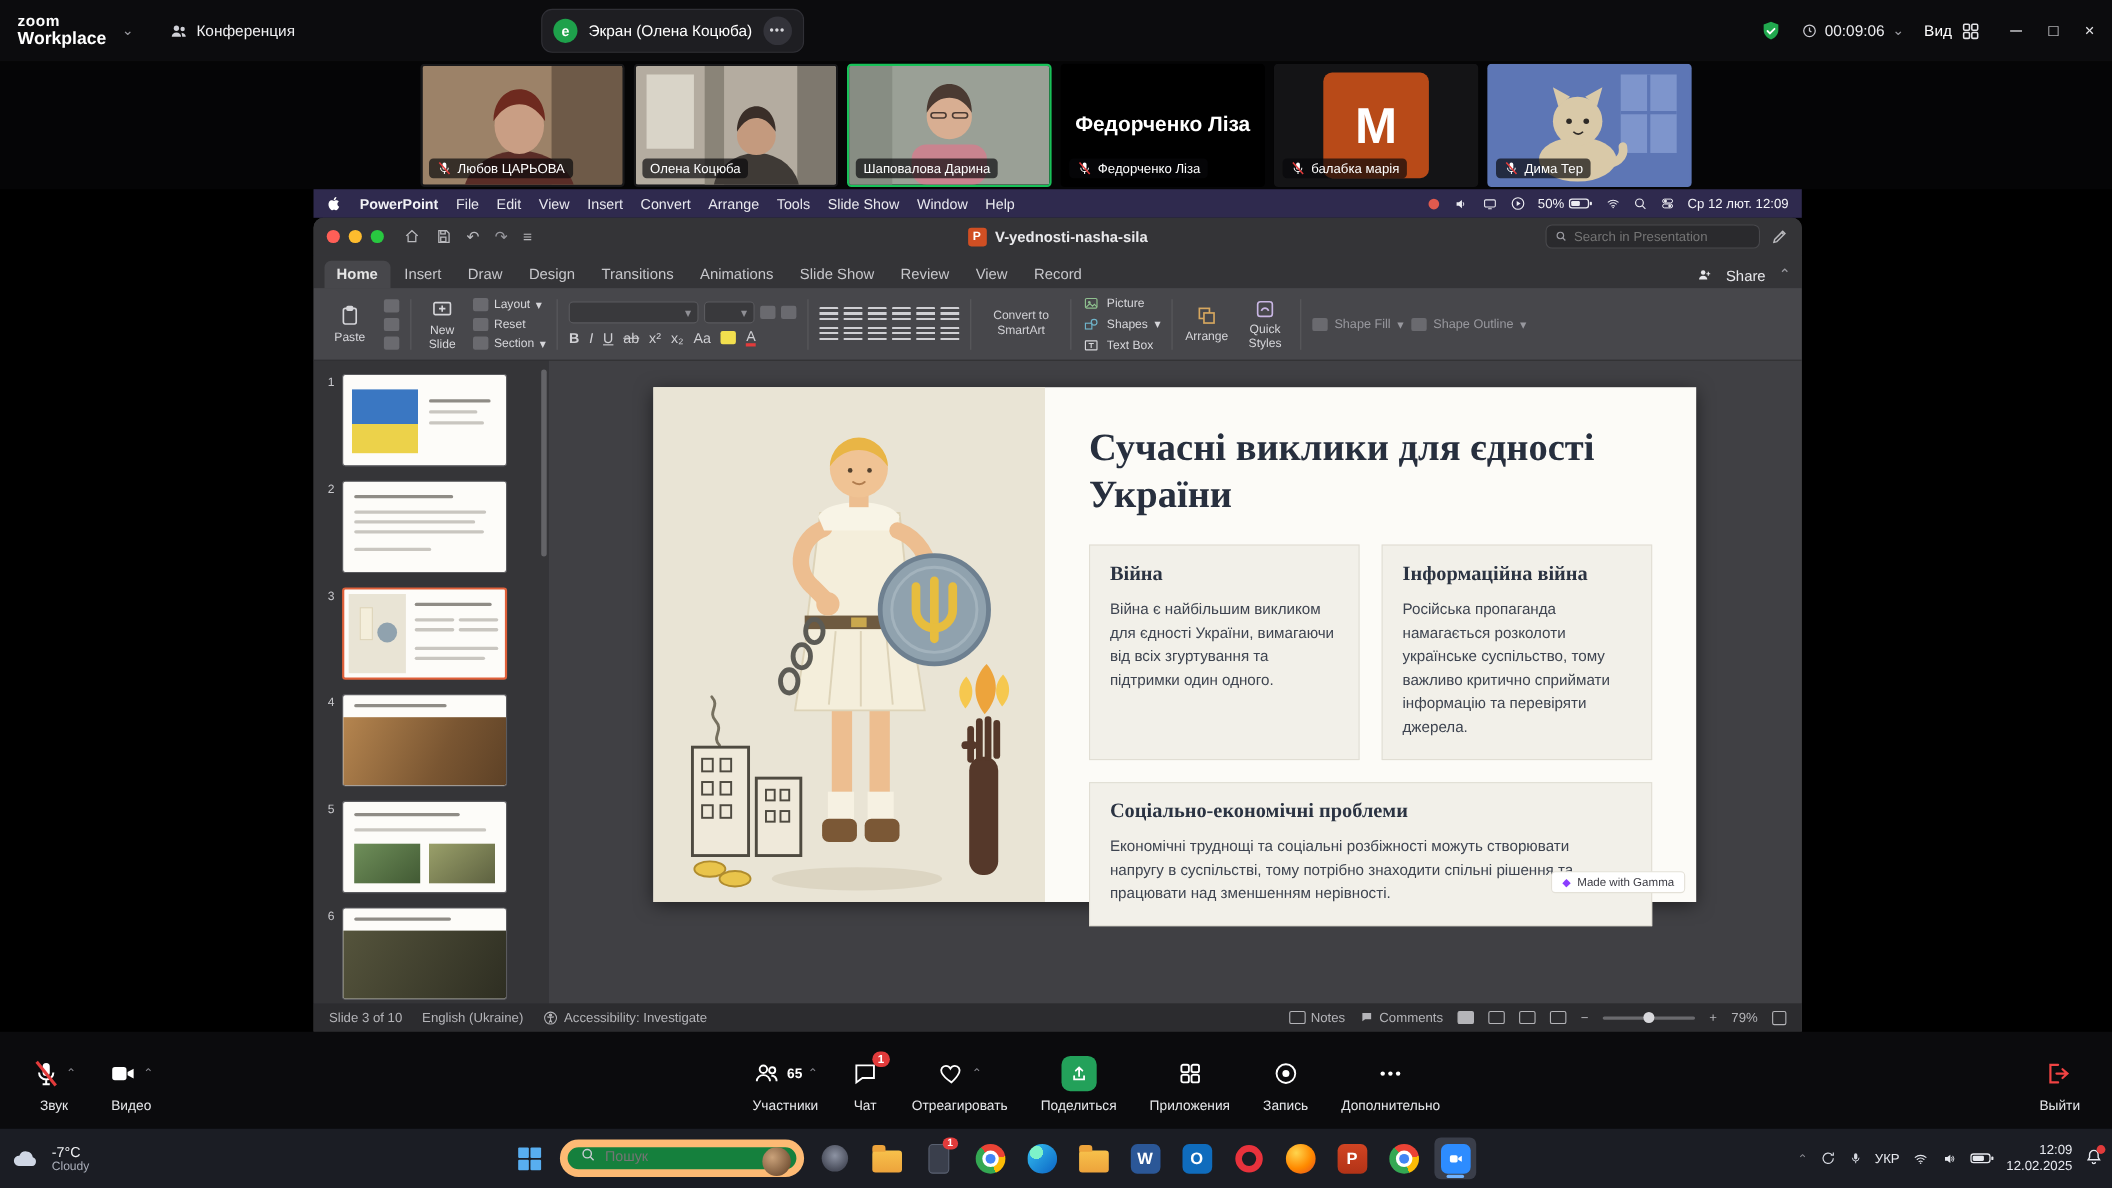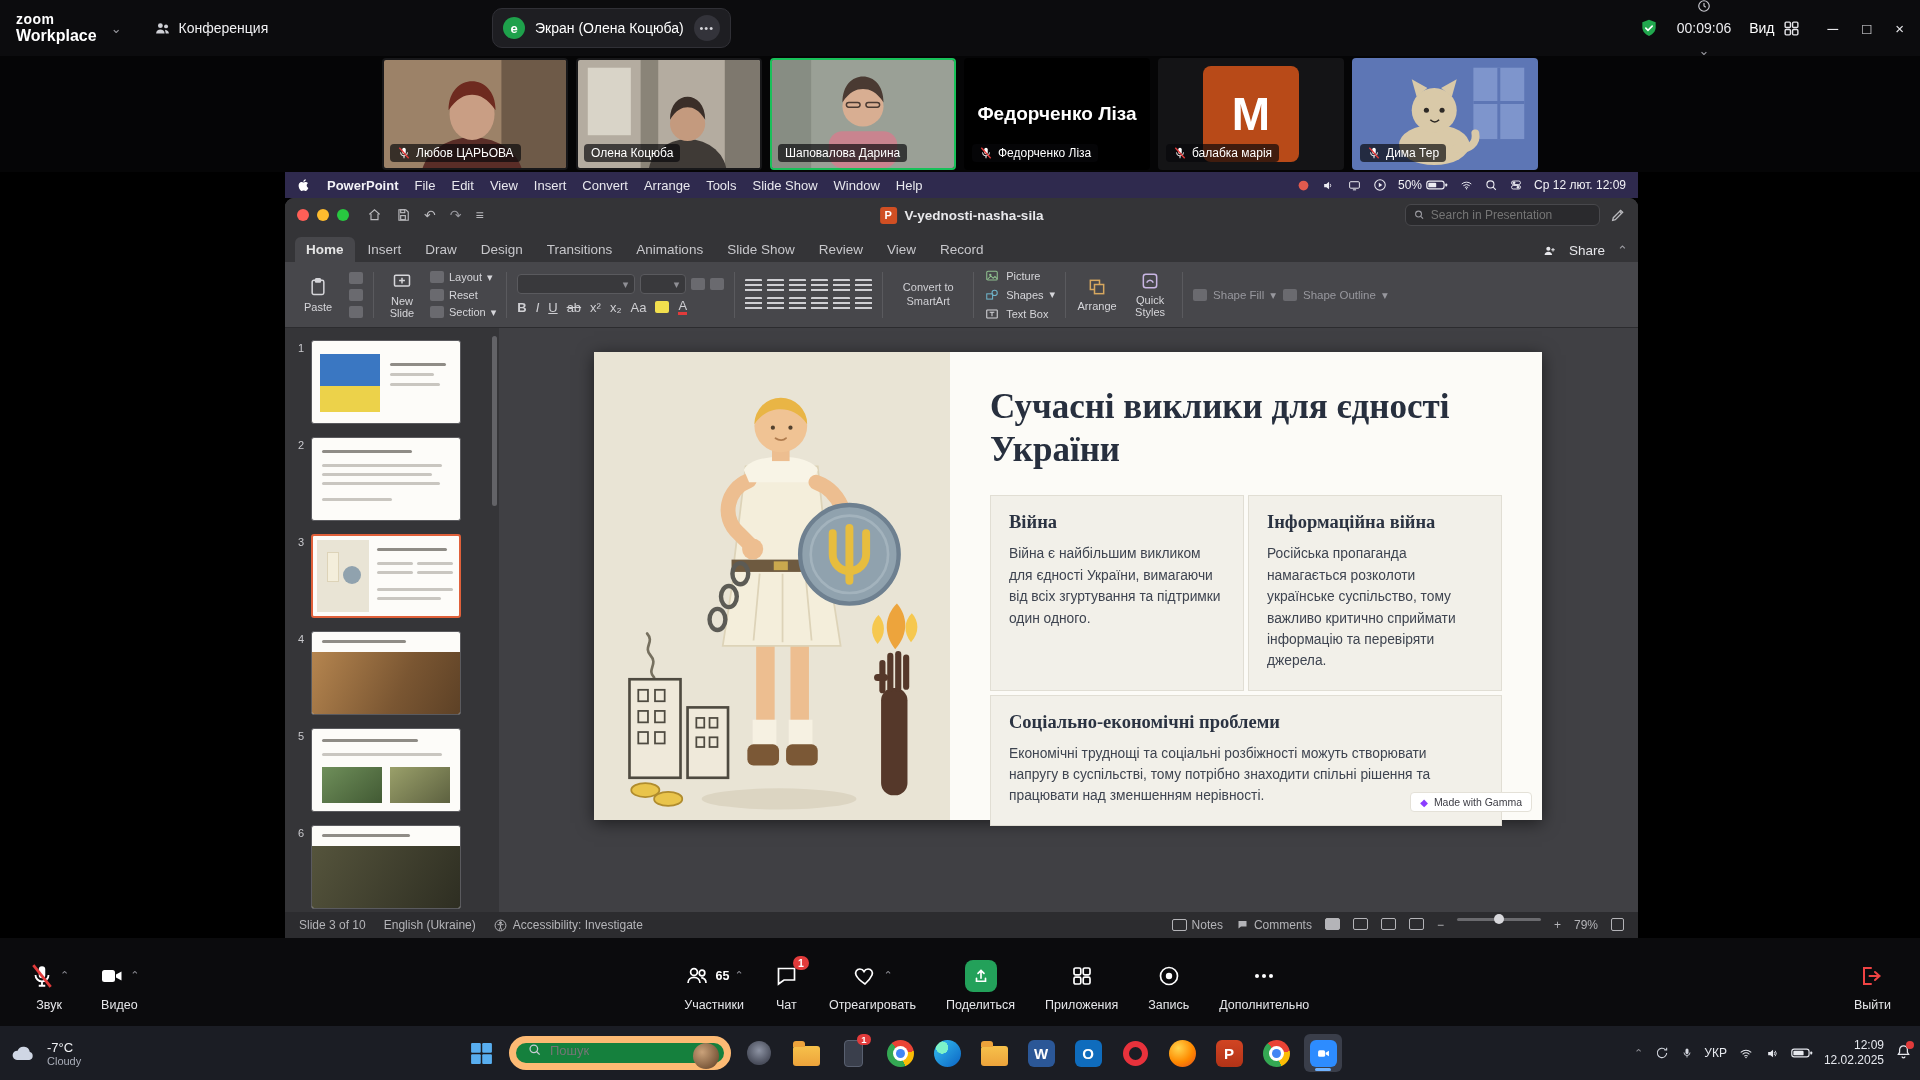--- a/index.html
+++ b/index.html
@@ -16,21 +16,21 @@
   .chev { color:#9a9aa0; font-size:13px; }
   .meet { display:flex; align-items:center; gap:8px; font-size:14px; color:#f0f0f2; margin-left:18px; }
   .i14 { width:14px; height:14px; } .i16 { width:17px; height:17px; } .i18 { width:20px; height:20px; }
   .share-tab { position:absolute; left:492px; top:8px; height:40px; display:flex; align-items:center; gap:10px;
                background:#1e1e22; border:1px solid #303036; border-radius:10px; padding:0 10px; font-size:14px; }
   .ebadge { width:22px; height:22px; border-radius:50%; background:#1ea14b; color:#fff; font-weight:700;
             display:flex; align-items:center; justify-content:center; font-size:13px; }
   .st-more { width:26px; height:26px; border-radius:50%; background:#33333a; color:#d5d5da;
              display:flex; align-items:center; justify-content:center; font-size:11px; letter-spacing:1px; }
   .zt-right { margin-left:auto; display:flex; align-items:center; gap:18px; }
-  .timer { display:flex; align-items:center; gap:7px; font-size:14px; color:#ededf0;flex-direction:column; }
+  .timer { display:flex; align-items:center; gap:7px; font-size:14px; color:#ededf0; }
   .viewbtn { display:flex; align-items:center; gap:8px; font-size:14px; }
   .winctl { display:flex; align-items:center; gap:24px; margin-left:10px; color:#e7e7ea; font-size:15px; }
   .winctl span { cursor:default; }
 
   
   .vstrip { position:absolute; top:56px; left:0; right:0; height:116px; background:#050506;
             display:flex; align-items:center; justify-content:center; gap:8px; }
   .tile { width:186px; height:112px; border-radius:4px; overflow:hidden; position:relative;
           background:#18181a; border:2px solid transparent; flex:0 0 auto; }
   .tile.active { border-color:var(--accent-green,#18c159); }
@@ -109,34 +109,34 @@
   .scrollbar { position:absolute; right:2px; top:8px; width:5px; height:170px; background:#636367; border-radius:3px; }
 
   .canvas { flex:1; position:relative; background:#404044; }
   .slide { position:absolute; left:95px; top:24px; width:948px; height:468px; background:#fcfbf7;
            box-shadow:0 3px 16px rgba(0,0,0,.55); display:flex; color:#272f3e; }
   .illus { width:356px; flex:0 0 auto; background:#e9e4d5; position:relative; overflow:hidden; }
   .illus svg { position:absolute; inset:0; width:100%; height:100%; }
   .scontent { flex:1; padding:34px 40px 22px 40px; position:relative; }
   .stitle { font-family:"Liberation Serif","DejaVu Serif",serif; font-size:35px; font-weight:600;
             line-height:1.22; margin-bottom:24px; color:#272f3e; }
-  .cards { display:grid; grid-template-columns:1fr 1fr; gap:4px; }
+  .cards { display:grid; grid-template-columns:1fr 1fr; gap:20px; }
   .card { background:#f2f0e9; border:1px solid #e1ded4; padding:16px 18px 18px; }
   .card .ch { font-family:"Liberation Serif","DejaVu Serif",serif; font-size:18.5px; font-weight:700;
               color:#2b3342; margin-bottom:10px; }
   .card p { font-size:13.8px; color:#3e4450; line-height:1.55; }
   .card.wide { grid-column:1 / 3; }
   .card.wide p { max-width:92%; }
   .gamma { position:absolute; right:10px; bottom:8px; background:#fff; border:1px solid #e4e1d8; border-radius:4px;
            padding:3px 9px; font-size:10.5px; color:#3c3c44; display:flex; gap:6px; align-items:center; }
   .gamma .spark { color:var(--gamma-purple,#8b3dff); font-size:10px; }
 
   .pstatus { height:26px; background:#2c2c2f; display:flex; align-items:center; gap:18px; padding:0 14px;
              font-size:12px; color:#b4b4b8; }
-  .ps-right { margin-left:auto; display:flex; align-items:flex-start; gap:13px; }
+  .ps-right { margin-left:auto; display:flex; align-items:center; gap:13px; }
   .vic { width:15px; height:12px; border:1.5px solid #b4b4b8; border-radius:2px; }
   .vic.f { background:#b4b4b8; }
   .track { width:84px; height:3px; background:#6a6a6e; border-radius:2px; position:relative; }
   .knob { position:absolute; left:44%; top:-4px; width:10px; height:10px; border-radius:50%; background:#d8d8dc; }
   .fit { width:13px; height:13px; border:1.5px solid #b4b4b8; border-radius:2px; }
 
   
   .zbar { position:absolute; left:0; right:0; top:938px; height:88px; background:#0b0b0d;
           display:flex; align-items:center; justify-content:space-between; padding:0 14px; }
   .zgrp { display:flex; align-items:center; }

